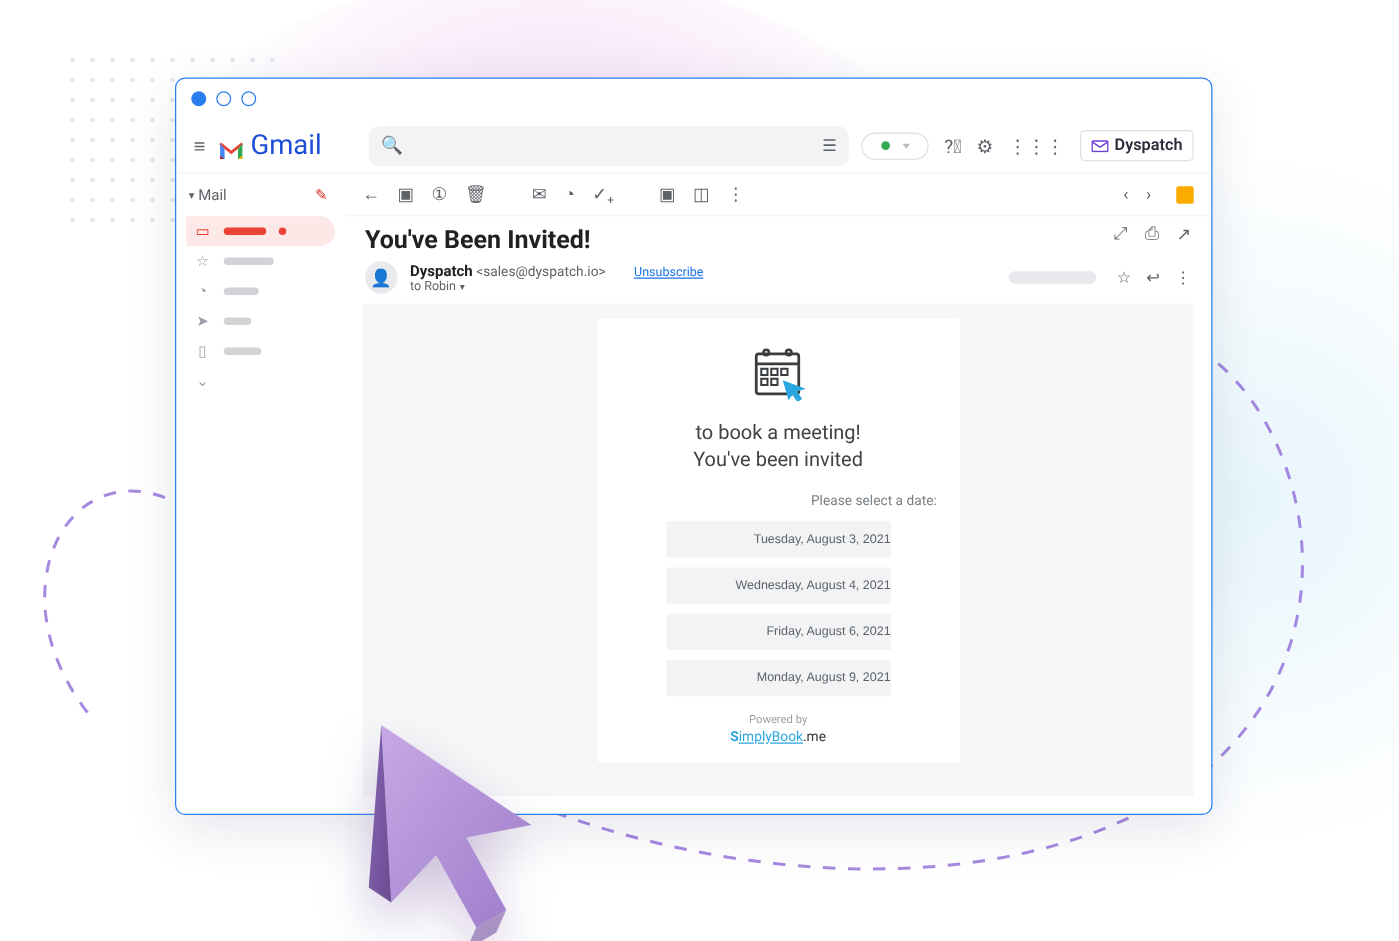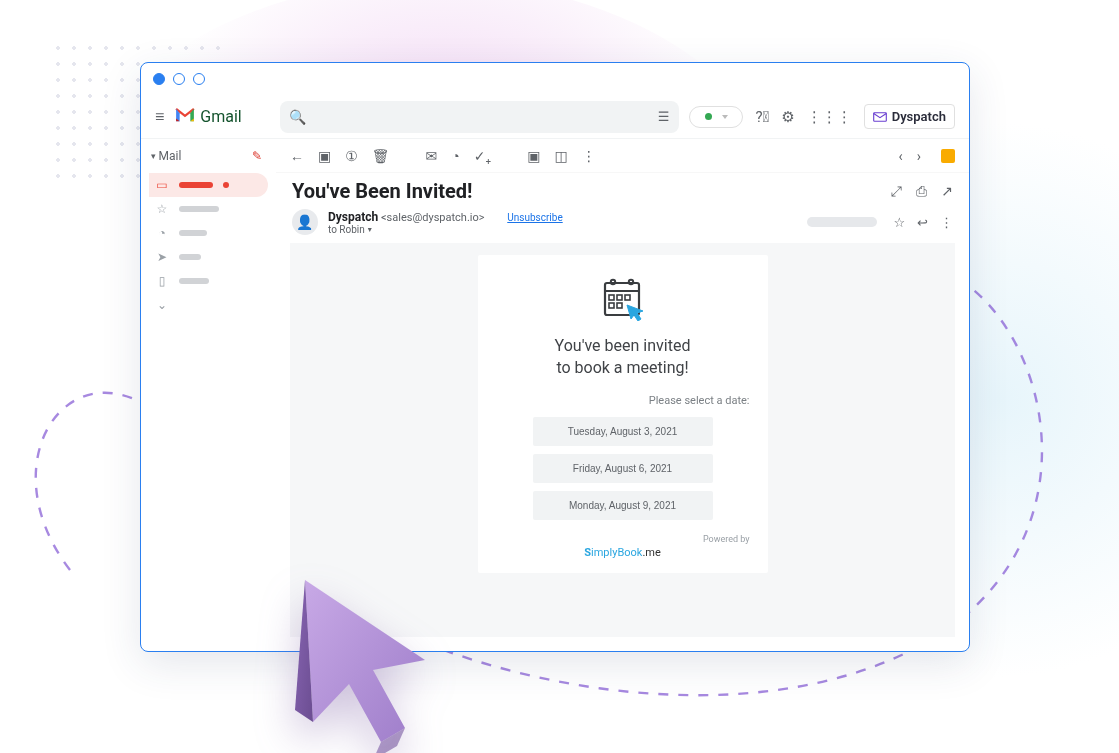--- a/index.html
+++ b/index.html
@@ -66,21 +66,21 @@
   .tb-dot.filled { background:#2a7ff0; }
 
   
   .gmail-header {
     height: 44px;
     display:flex; align-items:center;
     padding: 0 14px; gap:10px;
     border-bottom: 1px solid #f1f3f4;
   }
   .hamburger { font-size:16px; color:#5f6368; }
-  .gmail-logo { display:flex; align-items:flex-start; gap:4px; font-size:16px; color:#14532d; }
+  .gmail-logo { display:flex; align-items:flex-end; gap:4px; font-size:22px; color:#1d4ed8; }
   .gmail-logo svg { width:22px; height:16px;}
   .search-box {
     flex:1; max-width:420px;
     background:#f1f3f4; border-radius:8px;
     display:flex; align-items:center;
     height:32px; padding:0 10px; gap:8px;
     color:#5f6368; margin-left:28px;
   }
   .search-box input { border:none; background:transparent; flex:1; outline:none; font-size:13px;}
   .header-right { margin-left:auto; display:flex; align-items:center; gap:12px; }
@@ -116,21 +116,21 @@
   .main { flex:1; display:flex; flex-direction:column; min-width:0; }
   .action-bar{
     height:34px; display:flex; align-items:center; gap:14px;
     padding:0 14px; color:#5f6368; font-size:14px;
     border-bottom:1px solid #f7f7f7;
   }
   .action-bar .spacer{flex:1;}
   .ab-icon{font-size:14px;color:#5f6368;}
   .yellow-sq{width:14px;height:14px;background:#f9ab00;border-radius:2px;margin-left:6px;}
 
-  .subject-row{display:flex;align-items:center;padding:6px 16px 4px 16px;}
+  .subject-row{display:flex;padding:6px 16px 4px 16px;}
   .subject{font-size:20px;color:#202124;}
   .subject-icons{margin-left:auto;display:flex;gap:14px;color:#5f6368;font-size:14px;}
 
   .sender-row{display:flex;align-items:center;gap:10px;padding:2px 16px 8px 16px;font-size:11px;color:#5f6368;}
   .avatar{width:26px;height:26px;border-radius:50%;background:#e8eaed;display:flex;align-items:center;justify-content:center;color:#9aa0a6;font-size:14px;}
   .sender-name{font-weight:700;color:#202124;font-size:12px;}
   .sender-email{color:#5f6368;}
   .unsub{color:#1a73e8;text-decoration:underline;margin-left:20px;font-size:10px;}
   .time-pill{width:70px;height:10px;background:#e6e8eb;border-radius:5px;margin-left:auto;margin-right:6px;}
   .sender-icons{display:flex;gap:12px;color:#5f6368;font-size:13px;}
@@ -140,26 +140,26 @@
   }
   .email-card{
     width:290px; margin:12px auto 0; background:#fff; padding:22px 18px 14px;
     text-align:center; color:#5f6368; border-radius:2px;
   }
   .cal-icon{margin:0 auto 10px;}
   .email-title{font-size:16px;color:#404347;line-height:1.35;}
   .email-sub{font-size:11px;margin:16px 0 10px;color:#7b8085;text-align:right;}
   .date-btn{
     display:block;width:180px;margin:0 auto 8px;background:#f1f3f4;border:none;
-    padding:9px 0;font-size:10px;color:#5f6368;border-radius:2px;cursor:pointer;
-  }
-  .powered{font-size:9px;color:#9aa0a6;margin-top:14px;text-align:right;}
+    padding:9px 0;font-size:10px;color:#5f6368;border-radius:2px;cursor:pointer;text-align:right;
+  }
+  .powered{font-size:9px;color:#9aa0a6;margin-top:14px;}
   .simplybook{font-size:11px;margin-top:2px;}
   .sb-s{color:#2aa6e0;font-weight:700;}
-  .sb-rest{color:#2aa6e0;}
+  .sb-rest{color:#2aa6e0;text-decoration:underline;}
   .sb-me{color:#333;}
 
   
   .cursor3d{
     position:absolute; left:265px; top:560px;
     filter: drop-shadow(0 18px 20px rgba(120,90,160,.35));
   }
 </style>
 </head>
 <body>
@@ -307,25 +307,26 @@
             <circle cx="14" cy="5" r="2.2" fill="none" stroke="#3a3d40" stroke-width="2"></circle>
             <circle cx="32" cy="5" r="2.2" fill="none" stroke="#3a3d40" stroke-width="2"></circle>
             <rect x="10" y="18" width="5" height="5" fill="none" stroke="#3a3d40" stroke-width="1.6"></rect>
             <rect x="18" y="18" width="5" height="5" fill="none" stroke="#3a3d40" stroke-width="1.6"></rect>
             <rect x="26" y="18" width="5" height="5" fill="none" stroke="#3a3d40" stroke-width="1.6"></rect>
             <rect x="10" y="26" width="5" height="5" fill="none" stroke="#3a3d40" stroke-width="1.6"></rect>
             <rect x="18" y="26" width="5" height="5" fill="none" stroke="#3a3d40" stroke-width="1.6"></rect>
             <path d="M28,28 L44,34 L38,36 L42,42 L39,44 L35,38 L32,42 Z" fill="#2aa6e0" stroke="#2aa6e0"></path>
           </svg>
           <div class="email-title">
+            <div>to book a meeting!</div>
             <div>You've been invited</div>
-            <div>to book a meeting!</div>
           </div>
           <div class="email-sub">Please select a date:</div>
           <button class="date-btn">Tuesday, August 3, 2021</button>
+          <button class="date-btn">Wednesday, August 4, 2021</button>
           <button class="date-btn">Friday, August 6, 2021</button>
           <button class="date-btn">Monday, August 9, 2021</button>
           <div class="powered">Powered by</div>
           <div class="simplybook">
             <span class="sb-s">S</span><span class="sb-rest">implyBook</span><span class="sb-me">.me</span>
           </div>
         </div>
       </div>
     </section>
   </div>

